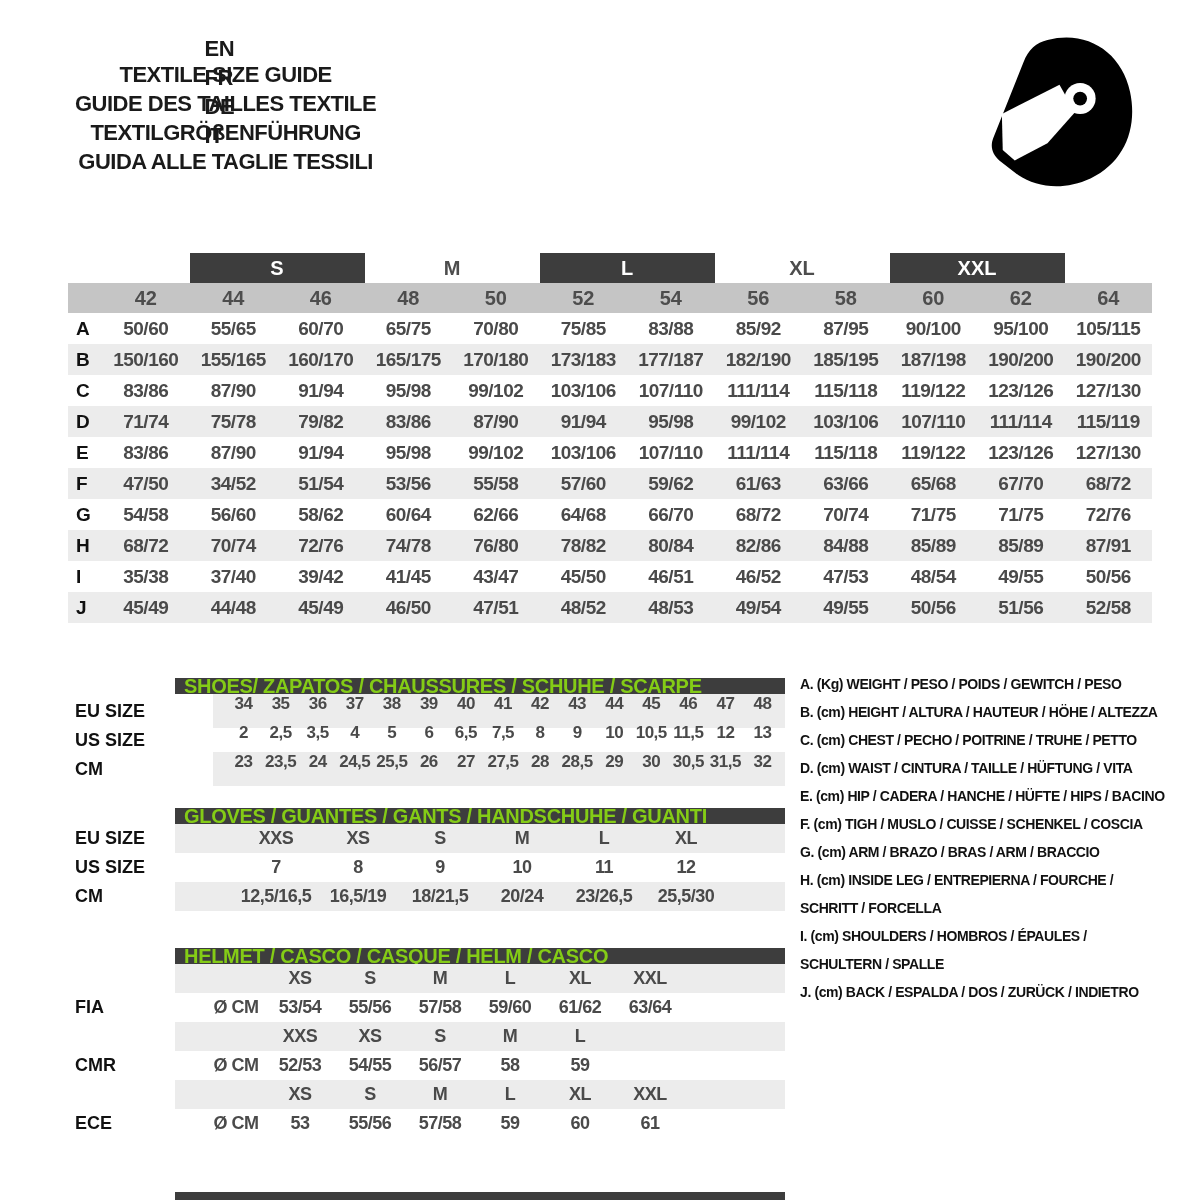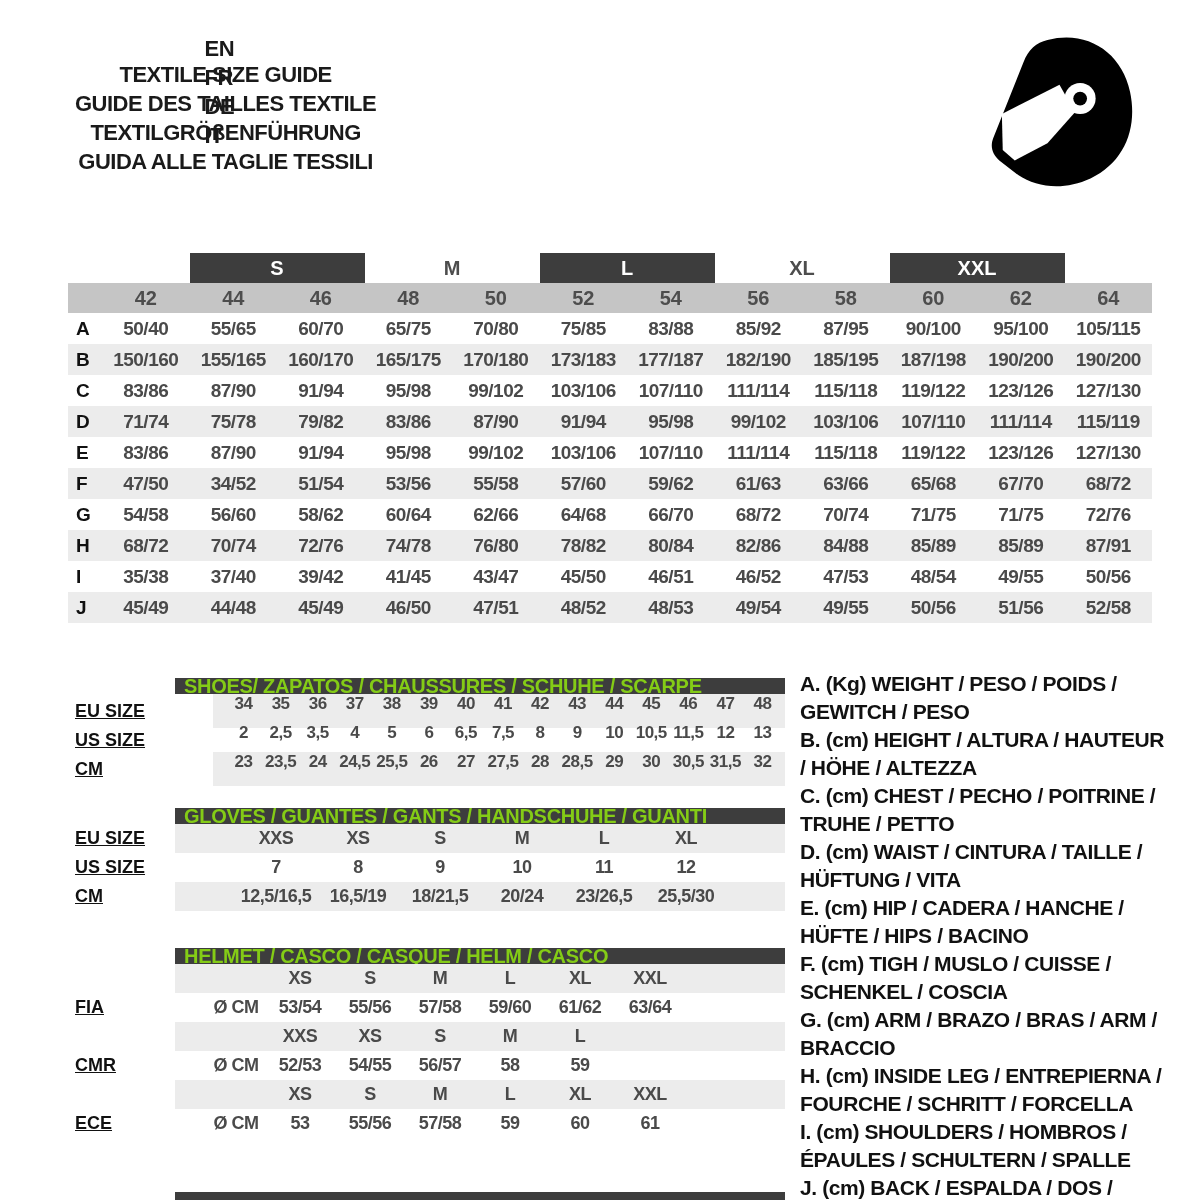--- a/index.html
+++ b/index.html
@@ -21,33 +21,33 @@
   .num-cell{display:flex;align-items:center;justify-content:center;font-size:20px;color:#4d4d4d;}
   .t-row{height:31px;}
   .t-row.stripe{background:#ececec;}
   .t-letter{display:flex;align-items:center;justify-content:flex-start;padding-left:8px;font-size:19px;color:#111;}
   .t-cell{display:flex;align-items:center;justify-content:center;font-size:19px;color:#4a4a4a;letter-spacing:-0.5px;}
   
   .subtable{position:absolute;left:68px;width:717px;}
   .sub-titlebar{margin-left:107px;height:16px;background:#3d3d3d;color:#84cc16;display:flex;align-items:center;
                 padding-left:9px;font-size:20px;letter-spacing:-0.3px;box-sizing:border-box;}
   .sub-row{display:grid;grid-template-columns:107px 1fr;height:29px;}
-  .sub-label{display:flex;align-items:center;font-size:18px;color:#111;padding-left:7px;text-decoration:underline;}
+  .sub-label{display:flex;align-items:center;font-size:18px;color:#111;padding-left:7px;}
   .sub-vals{display:grid;align-items:center;padding-left:28px;}
   .sub-vals.stripe{background:#ececec;}
   .sub-cell{text-align:center;font-size:17px;color:#4a4a4a;letter-spacing:-0.5px;}
   .shoes-vals{grid-template-columns:repeat(15,1fr);padding:0 4px 14px 12px;margin-left:38px;}
   .gloves-vals{grid-template-columns:32px repeat(6,82px) 1fr;}
   .gloves-vals .sub-cell{font-size:18px;}
   .helmet-vals{grid-template-columns:62px repeat(6,70px) 1fr;}
   .helmet-vals .sub-cell{font-size:18px;}
   .unit-cell{text-align:center;padding-left:4px;}
   
   .legend{position:absolute;left:800px;top:670px;width:368px;}
-  .legend-row{font-size:21px;line-height:28px;letter-spacing:-0.4px;color:#111;}
+  .legend-row{font-size:14px;line-height:28px;letter-spacing:-0.4px;color:#111;}
   
   .cutoff-bar{position:absolute;left:175px;top:1192px;width:610px;height:8px;background:#3d3d3d;}
 </style>
 </head>
 <body>
 
 <div class="page">
 
   <div class="langs" id="lang-rows">
       <div class="lang-row">
@@ -94,21 +94,21 @@
         <div class="num-cell">54</div>
         <div class="num-cell">56</div>
         <div class="num-cell">58</div>
         <div class="num-cell">60</div>
         <div class="num-cell">62</div>
         <div class="num-cell">64</div>
       </div>
     <div id="textile-rows">
         <div class="grid13 t-row">
           <div class="t-letter">A</div>
-          <div class="t-cell">50/40</div>
+          <div class="t-cell">50/60</div>
           <div class="t-cell">55/65</div>
           <div class="t-cell">60/70</div>
           <div class="t-cell">65/75</div>
           <div class="t-cell">70/80</div>
           <div class="t-cell">75/85</div>
           <div class="t-cell">83/88</div>
           <div class="t-cell">85/92</div>
           <div class="t-cell">87/95</div>
           <div class="t-cell">90/100</div>
           <div class="t-cell">95/100</div>

